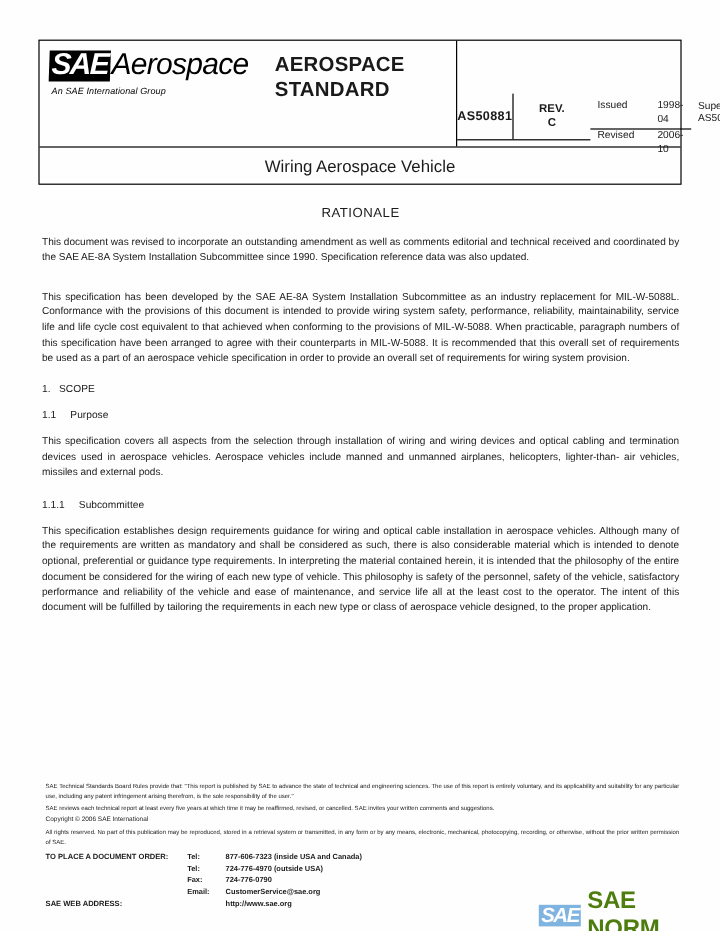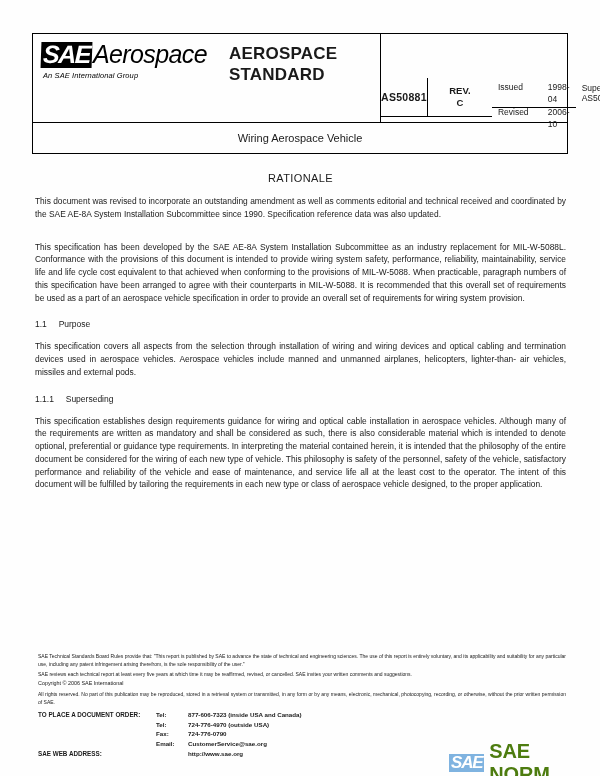--- a/index.html
+++ b/index.html
@@ -140,21 +140,21 @@
     padding: 5px 0 0 6px;
     font-size: 8.5px;
     box-sizing: border-box;
   }
   .hdr-bottom {
     border-top: 1.4px solid #000;
     height: 30px;
     display: flex;
     align-items: center;
     justify-content: center;
-    font-size: 11px;
+    font-size: 14px;
   }
 
   
   .body-area {
     position: absolute;
     left: 35px;
     top: 172px;
     width: 531px;
   }
   .ctr-head {
@@ -320,33 +320,37 @@
 
     <div class="ctr-head">RATIONALE</div>
     <p class="para">This document was revised to incorporate an outstanding amendment as well as comments editorial and technical received and coordinated by the SAE AE-8A System Installation Subcommittee since 1990. Specification reference data was also updated.</p>
 
     <div class="sp-8"></div>
 
     <p class="para">This specification has been developed by the SAE AE-8A System Installation Subcommittee as an industry replacement for MIL-W-5088L.  Conformance with the provisions of this document is intended to provide wiring system safety, performance, reliability, maintainability, service life and life cycle cost equivalent to that achieved when conforming to the provisions of MIL-W-5088.  When practicable, paragraph numbers of this specification have been arranged to agree with their counterparts in MIL-W-5088.  It is recommended that this overall set of requirements be used as a part of an aerospace vehicle specification in order to provide an overall set of requirements for wiring system provision.</p>
 
     <div class="sp-3"></div>
 
+    <div class="sec-head">
+      <span class="num">1.</span>&nbsp;&nbsp;
+      <span>SCOPE</span>
+    </div>
 
     <div class="sec-head">
       <span class="num">1.1</span>&nbsp;&nbsp;&nbsp;&nbsp;
       <span>Purpose</span>
     </div>
 
     <p class="para">This specification covers all aspects from the selection through installation of wiring and wiring devices and optical cabling and termination devices used in aerospace vehicles.  Aerospace vehicles include manned and unmanned airplanes, helicopters, lighter-than- air vehicles, missiles and external pods.</p>
 
     <div class="sp-3"></div>
 
     <div class="sec-head">
       <span class="num">1.1.1</span>&nbsp;&nbsp;&nbsp;&nbsp;
-      <span>Superseding</span>
+      <span>Subcommittee</span>
     </div>
 
     <p class="para">This specification establishes design requirements guidance for wiring and optical cable installation in aerospace vehicles. Although many of the requirements are written as mandatory and shall be considered as such, there is also considerable material which is intended to denote optional, preferential or guidance type requirements.  In interpreting the material contained herein, it is intended that the philosophy of the entire document be considered for the wiring of each new type of vehicle.   This philosophy is safety of the personnel, safety of the vehicle, satisfactory performance and reliability of the vehicle and ease of maintenance, and service life all at the least cost to the operator.   The intent of this document will be fulfilled by tailoring the requirements in each new type or class of aerospace vehicle designed, to the proper application.</p>
   </div>
 
   <div class="footer">
     <p class="f-line tight">SAE Technical Standards Board Rules provide that: "This report is published by SAE to advance the state of technical and engineering sciences.  The use of this report is entirely voluntary, and its applicability and suitability for any particular use, including any patent infringement arising therefrom, is the sole responsibility of the user."</p>
     <p class="f-line tight">SAE reviews each technical report at least every five years at which time it may be reaffirmed, revised, or cancelled.  SAE invites your written comments and suggestions.</p>
     <p class="f-copy">Copyright © 2006 SAE International</p>
     <p class="f-line">All rights reserved. No part of this publication may be reproduced, stored in a retrieval system or transmitted, in any form or by any means, electronic, mechanical, photocopying, recording, or otherwise, without the prior written permission of SAE.</p>

